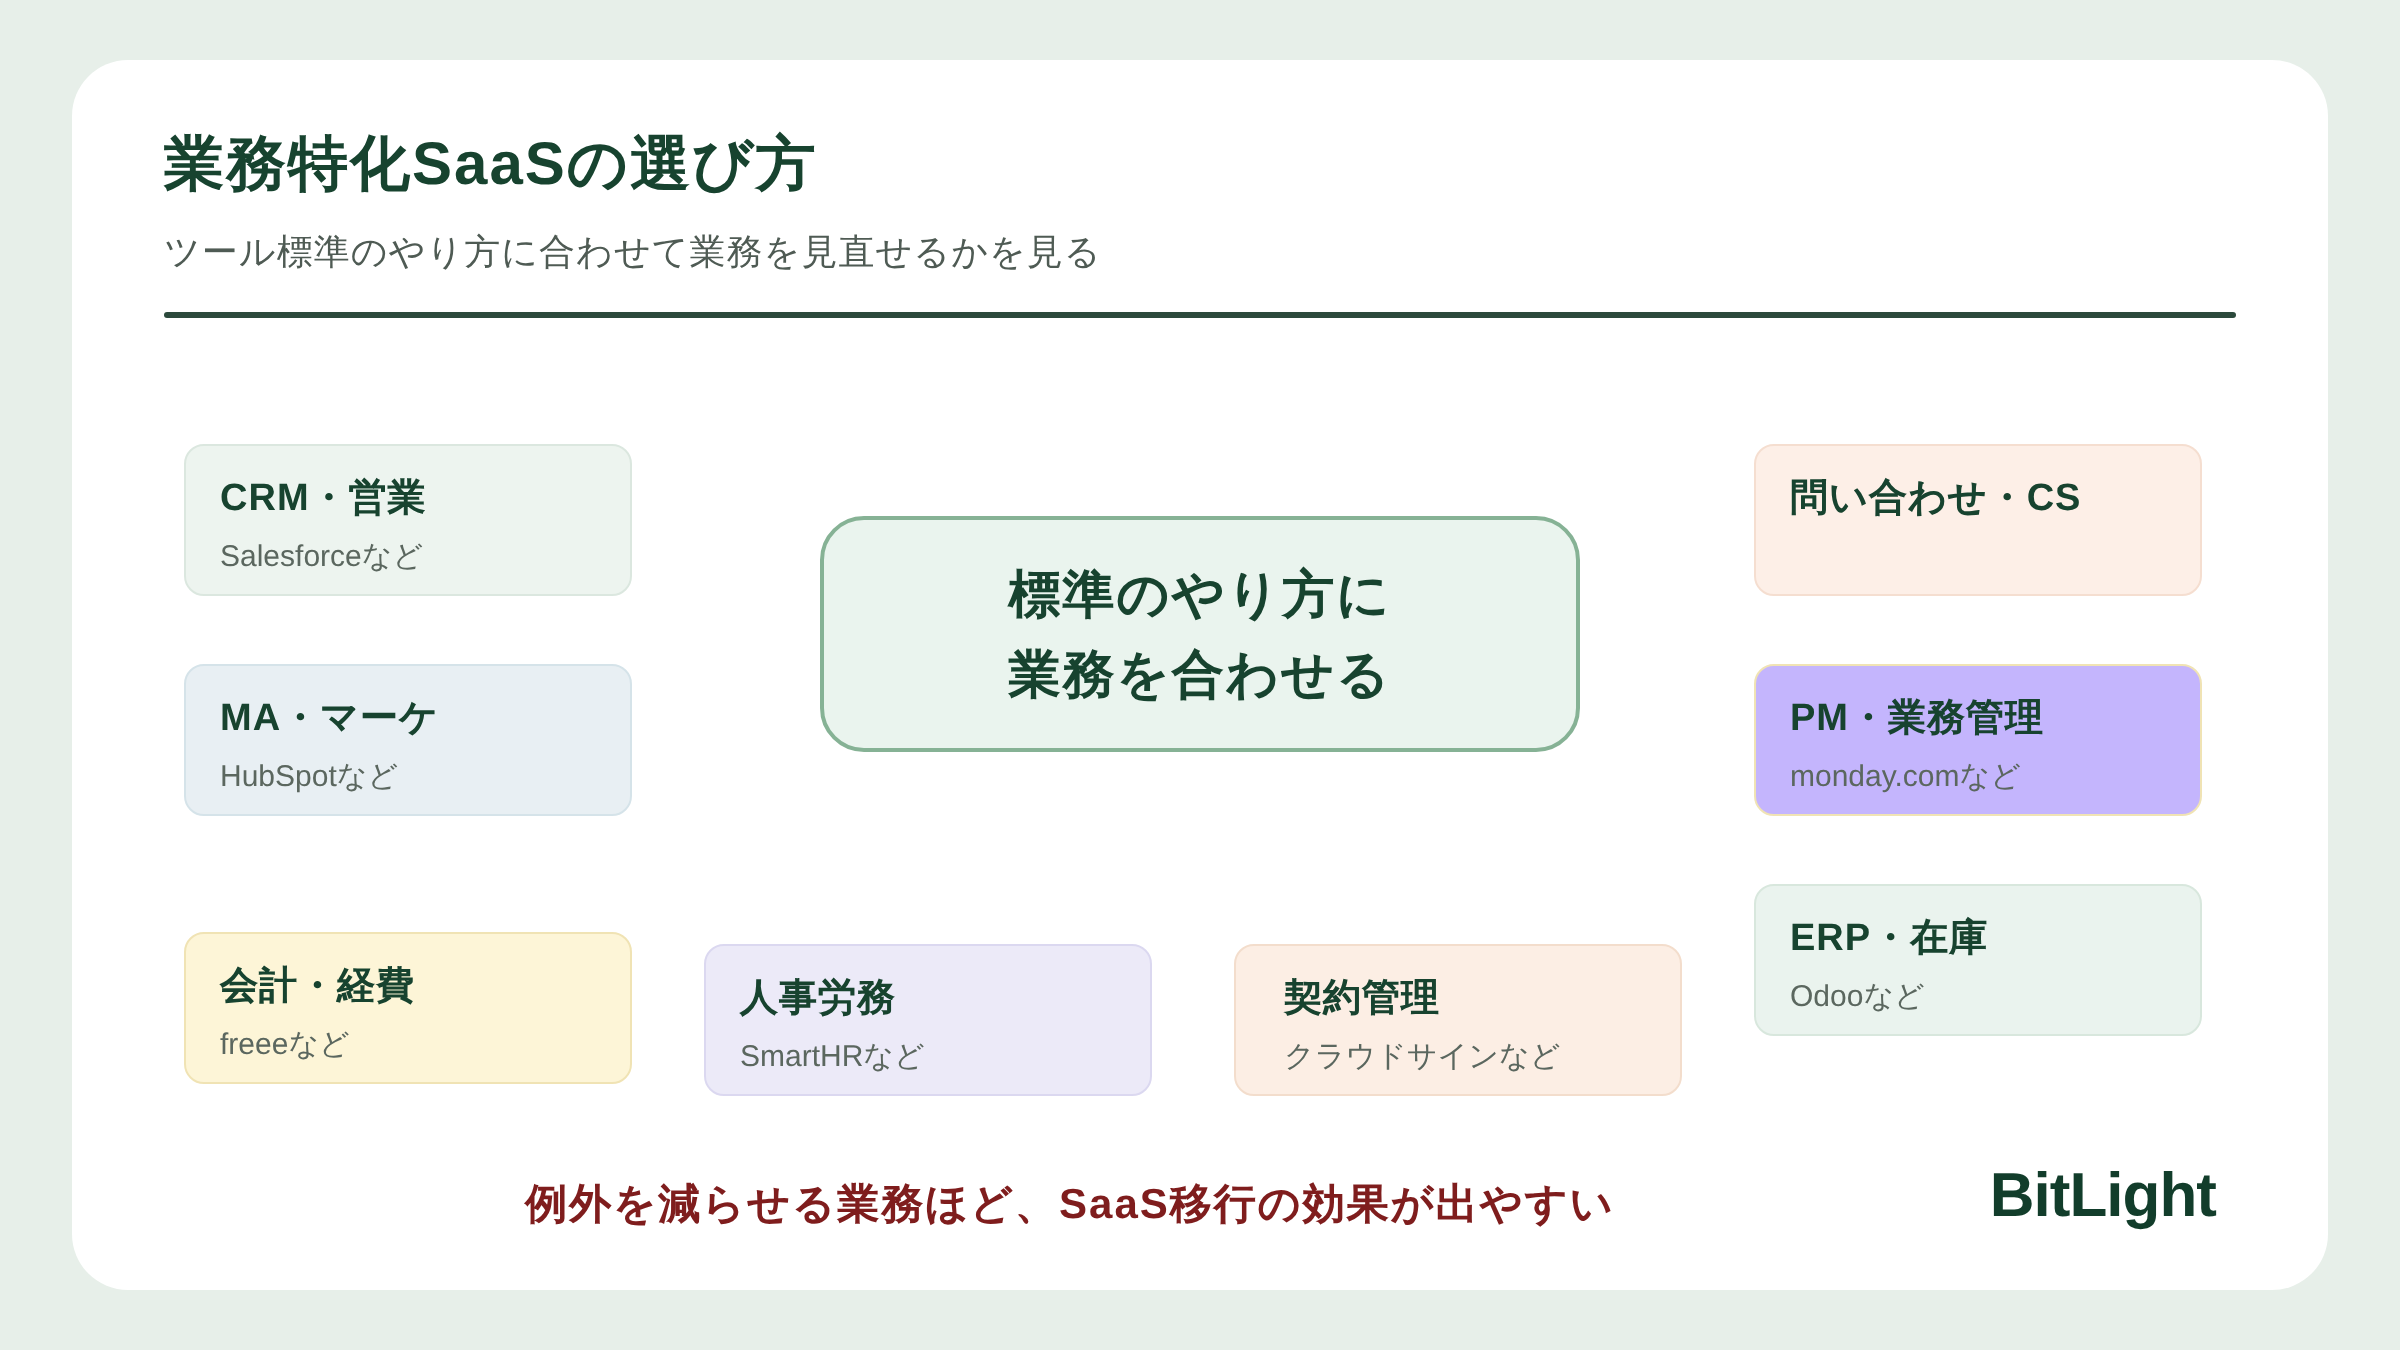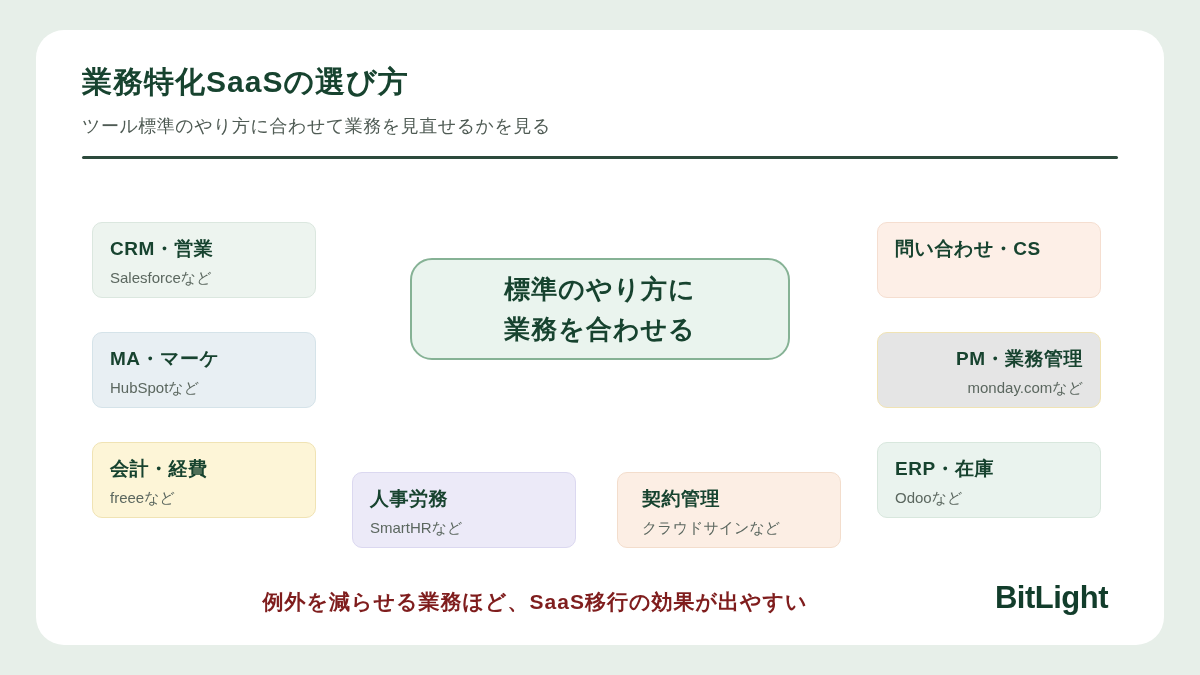--- a/index.html
+++ b/index.html
@@ -54,30 +54,30 @@
     white-space: nowrap;
   }
   .cat-sub {
     font-size: 15px;
     color: #5b675f;
     margin-top: 7px;
     white-space: nowrap;
   }
   .pos-crm      { left: 56px;  top: 192px; }
   .pos-ma       { left: 56px;  top: 302px; }
-  .pos-acct     { left: 56px;  top: 412px; }
+  .pos-acct     { left: 56px;  top: 436px; }
   .pos-hr       { left: 316px; top: 442px; }
   .pos-contract { left: 581px; top: 442px; padding-left: 24px; }
   .pos-cs       { left: 841px; top: 192px; }
   .pos-pm       { left: 841px; top: 302px; }
   .pos-erp      { left: 841px; top: 412px; }
   .center-box {
     position: absolute;
     left: 374px; top: 228px;
-    width: 380px; height: 102px;
+    width: 380px; height: 118px;
     border: 2px solid #86b295;
     border-radius: 22px;
     background: #eaf4ee;
     display: flex;
     flex-direction: column;
     align-items: center;
     justify-content: center;
     font-size: 26px;
     font-weight: 800;
     color: #17432f;
@@ -133,21 +133,21 @@
 
   <div class="cat pos-contract" style="background: rgb(252, 238, 228); border-color: rgb(243, 221, 204);">
     <div class="cat-title">契約管理</div>
     <div class="cat-sub">クラウドサインなど</div>
   </div>
 
   <div class="cat pos-cs" style="background: rgb(253, 239, 231); border-color: rgb(245, 222, 208);">
     <div class="cat-title">問い合わせ・CS</div>
   </div>
 
-  <div class="cat pos-pm" style="background: #e5e5e5; border-color: rgb(240, 227, 180); text-align: right;">
+  <div class="cat pos-pm" style="background: #c4b5fd; border-color: rgb(240, 227, 180);">
     <div class="cat-title">PM・業務管理</div>
     <div class="cat-sub">monday.comなど</div>
   </div>
 
   <div class="cat pos-erp" style="background: rgb(234, 243, 238); border-color: rgb(216, 231, 221);">
     <div class="cat-title">ERP・在庫</div>
     <div class="cat-sub">Odooなど</div>
   </div>
 
   <div class="center-box" style="background: rgb(234, 244, 238); border-color: rgb(134, 178, 149);">

